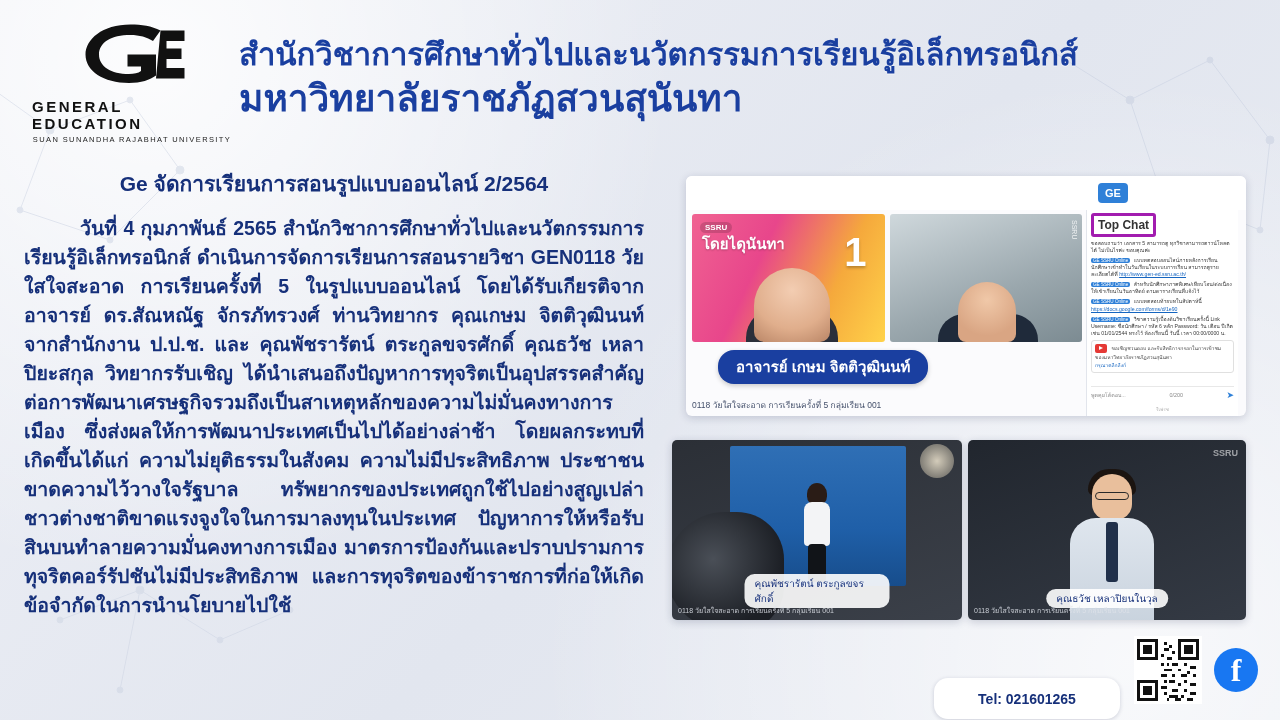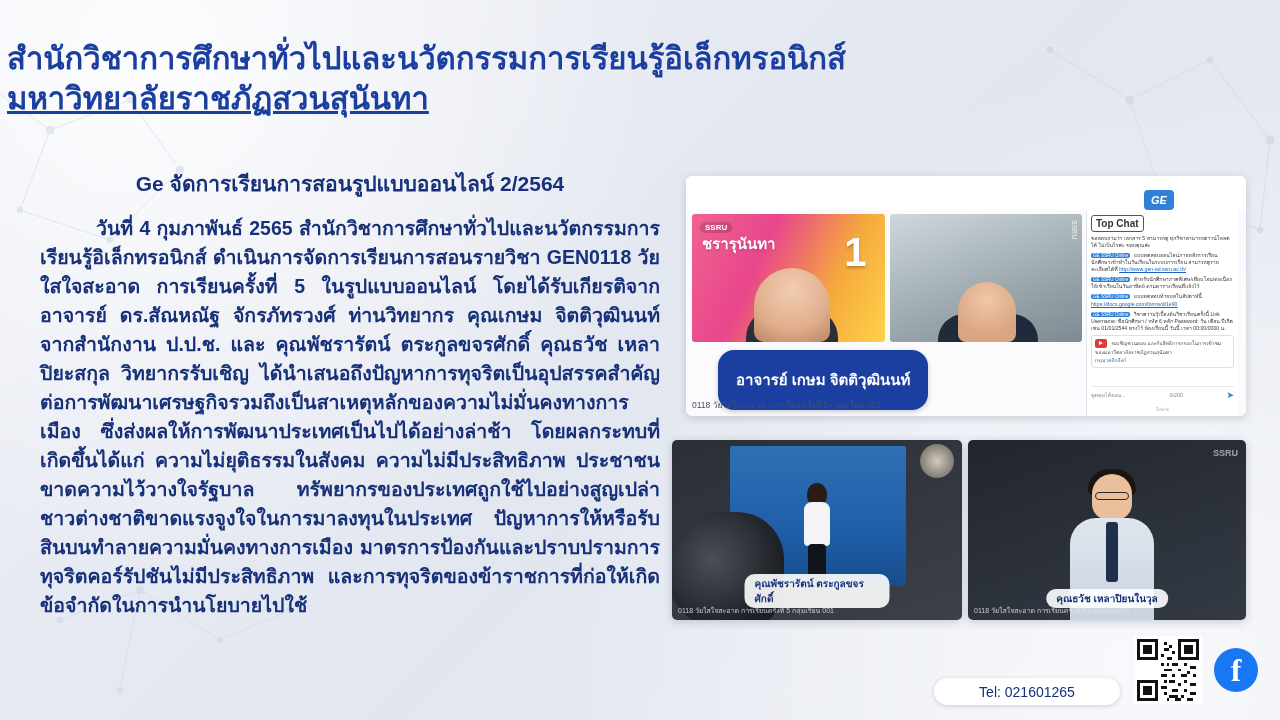--- a/index.html
+++ b/index.html
@@ -40,26 +40,26 @@
   }
   .logo-sub {
     font-size: 7.5px; letter-spacing: 1.4px; color: #222; margin-top: 3px;
   }
   .header-text { margin-left: 7px; }
   .header-text .line1 {
     font-size: 31px; font-weight: 700; color: #1a3fa0; line-height: 1.28;
     text-shadow: 0 1px 0 rgba(255,255,255,.6);
   }
   .header-text .line2 {
-    font-size: 31px; font-weight: 700; color: #1a3fa0; line-height: 1.28; text-decoration: underline;
+    font-size: 37px; font-weight: 700; color: #1a3fa0; line-height: 1.28;
   }
 
   
   .left-col {
-    position: absolute; left: 40px; top: 168px; width: 620px;
+    position: absolute; left: 24px; top: 168px; width: 620px;
   }
   .sub-title {
     text-align: center; font-size: 21px; font-weight: 700; color: #16307a;
     line-height: 1.5;
   }
   .sub-title2 {
     text-align: center; font-size: 20px; font-weight: 700; color: #16307a;
     margin-top: 2px;
   }
   .body-text {
@@ -70,22 +70,22 @@
   }
 
   
   .media-top {
     position: absolute; left: 686px; top: 176px; width: 560px; height: 240px;
     background: #fbfbfd; border-radius: 6px;
     box-shadow: 0 2px 9px rgba(20,30,70,.18);
     overflow: hidden;
   }
   .mt-bar {
-    height: 34px; display: flex; align-items: flex-end; justify-content: flex-end;
-    padding-right: 72px; background: #fff; font-style: italic;
+    height: 34px; display: flex; align-items: center; justify-content: flex-end;
+    padding-right: 118px; background: #fff;
   }
   .ge-chip {
     width: 30px; height: 20px; border-radius: 4px; background: #2f80d8;
     display: flex; align-items: center; justify-content: center;
     color: #fff; font-size: 11px; font-weight: 700;
   }
   .mt-body { display: flex; height: 206px; }
   .mt-videos { width: 400px; padding: 4px 4px 0 6px; }
   .vid-row { display: flex; gap: 5px; }
   .vid {
@@ -127,32 +127,32 @@
     position: absolute; left: 48px; bottom: 0; width: 100px; height: 28px;
     background: #1f2a3a; border-radius: 26px 26px 0 0;
   }
   .vid.right-v .ssru-side {
     position: absolute; right: 4px; top: 6px; color: #fff; font-size: 7px; opacity: .8;
     writing-mode: vertical-rl;
   }
   .name-banner {
     margin: 8px 0 0 26px;
     background: #1a3fa0; color: #fff; font-size: 15px; font-weight: 700;
-    border-radius: 16px; padding: 18px 18px; display: inline-block;
+    border-radius: 16px; padding: 5px 18px; display: inline-block;
     box-shadow: 0 2px 5px rgba(0,0,0,.2);
   }
   .mt-caption {
     position: absolute; left: 6px; bottom: 4px; font-size: 8.5px; color: #44506b;
   }
   .mt-chat {
     width: 152px; border-left: 1px solid #e2e5ec; background: #fff;
     padding: 3px 4px; position: relative;
   }
   .chat-head {
-    font-size: 10px; font-weight: 700; color: #333; border: 1px solid #a21caf;
+    font-size: 12px; font-weight: 700; color: #333; border: 3px solid #a21caf;
     border-radius: 3px; padding: 2px 4px; display: inline-block; margin-bottom: 3px;
   }
   .chat-msg { font-size: 5.2px; color: #3a3a3a; line-height: 1.35; margin-bottom: 3px; }
   .chat-msg .tag {
     background: #2f80d8; color: #fff; border-radius: 2px; padding: 0 2px;
     font-size: 4.6px; margin-right: 2px;
   }
   .chat-msg .lnk { color: #1565c0; text-decoration: underline; }
   .chat-card {
     border: 1px solid #e0e0e0; border-radius: 3px; padding: 3px; margin-bottom: 3px;
@@ -214,38 +214,38 @@
   .teacher .head { position: absolute; left: 28px; top: 0; width: 40px; height: 46px; border-radius: 20px 20px 16px 16px; background: #e9bf9c; }
   .teacher .hair { position: absolute; left: 24px; top: -5px; width: 48px; height: 26px; border-radius: 24px 24px 6px 6px; background: #1b1410; }
   .teacher .glasses { position: absolute; left: 31px; top: 18px; width: 34px; height: 8px; border: 1.5px solid #2a2a2a; border-radius: 4px; }
   .teacher .shirt { position: absolute; left: 6px; top: 44px; width: 84px; height: 104px; background: linear-gradient(180deg,#dfe6ee 0%, #c9d3de 100%); border-radius: 26px 26px 0 0; }
   .teacher .tie { position: absolute; left: 42px; top: 48px; width: 12px; height: 60px; background: #20304a; border-radius: 3px; }
   .media-cap {
     position: absolute; left: 6px; bottom: 4px; font-size: 7px; color: #dfe3ea; opacity: .85;
   }
   .name-pill {
     position: absolute; bottom: 12px; left: 50%; transform: translateX(-50%);
-    background: rgba(255,255,255,.9); color: #16307a; font-size: 10px; font-weight: 700;
+    background: rgba(255,255,255,.9); color: #16307a; font-size: 10px; font-weight: 400;
     border-radius: 10px; padding: 2px 10px;
   }
   .ssru-wm { position: absolute; right: 8px; top: 8px; font-size: 9px; color: rgba(255,255,255,.55); font-weight: 700; }
 
   
   .url-pill {
     position: absolute; left: 880px; top: 640px; width: 240px; height: 28px;
     background: #fff; border-radius: 14px;
     display: flex; align-items: center; justify-content: center;
     font-size: 15px; color: #16307a; font-weight: 600;
     box-shadow: 0 1px 4px rgba(20,30,70,.18);
   }
   .tel-pill {
-    position: absolute; left: 934px; top: 678px; width: 186px; height: 27px;
+    position: absolute; left: 934px; top: 678px; width: 186px; height: 41px;
     background: #fff; border-radius: 14px;
     display: flex; align-items: center; justify-content: center;
-    font-size: 14px; color: #16307a; font-weight: 400;
+    font-size: 14px; color: #16307a; font-weight: 700;
     box-shadow: 0 1px 4px rgba(20,30,70,.18);
   }
   .qr {
     position: absolute; left: 1134px; top: 636px; width: 68px; height: 68px; background: #fff; padding: 3px;
   }
   .qr-inner { width: 100%; height: 100%; }
   .fb {
     position: absolute; left: 1214px; top: 648px; width: 44px; height: 44px;
     border-radius: 50%; background: #1877f2; color: #fff;
     display: flex; align-items: center; justify-content: center;
@@ -297,41 +297,49 @@
         <line x1="180" y1="80" x2="250" y2="50"></line>
       <circle cx="20" cy="60" r="3"></circle>
         <circle cx="100" cy="30" r="4"></circle>
         <circle cx="180" cy="80" r="3"></circle>
       <circle cx="80" cy="130" r="3"></circle>
         <circle cx="250" cy="50" r="3"></circle>
     </g>
   </svg>
 
   <div class="header">
+    <div class="logo-box">
+      <svg class="logo-mark" viewBox="0 0 160 100">
+        <path d="M78 12 C40 12 18 32 18 52 C18 74 42 90 76 90 C92 90 104 86 112 80 L112 52 L74 52 L74 68 L92 68 L92 74 C88 77 83 78 76 78 C52 78 36 68 36 52 C36 36 52 26 78 26 C90 26 100 29 108 34 L118 20 C106 14 93 12 78 12 Z" fill="#111"></path>
+        <path d="M118 20 L150 20 L150 34 L126 34 L126 44 L146 44 L146 58 L126 58 L126 70 L150 70 L150 84 L112 84 Z" fill="#111"></path>
+      </svg>
+      <div class="logo-title">GENERAL EDUCATION</div>
+      <div class="logo-sub">SUAN SUNANDHA RAJABHAT UNIVERSITY</div>
+    </div>
     <div class="header-text">
       <div class="line1">สำนักวิชาการศึกษาทั่วไปและนวัตกรรมการเรียนรู้อิเล็กทรอนิกส์</div>
       <div class="line2">มหาวิทยาลัยราชภัฏสวนสุนันทา</div>
     </div>
   </div>
 
   <div class="left-col">
     <div class="sub-title">Ge จัดการเรียนการสอนรูปแบบออนไลน์ 2/2564</div>
     <div class="body-text">วันที่ 4 กุมภาพันธ์ 2565 สำนักวิชาการศึกษาทั่วไปและนวัตกรรมการเรียนรู้อิเล็กทรอนิกส์ ดำเนินการจัดการเรียนการสอนรายวิชา GEN0118 วัยใสใจสะอาด การเรียนครั้งที่ 5 ในรูปแบบออนไลน์ โดยได้รับเกียรติจาก อาจารย์ ดร.สัณหณัฐ จักรภัทรวงศ์ ท่านวิทยากร คุณเกษม จิตติวุฒินนท์ จากสำนักงาน ป.ป.ช. และ คุณพัชรารัตน์ ตระกูลขจรศักดิ์ คุณธวัช เหลาปิยะสกุล วิทยากรรับเชิญ ได้นำเสนอถึงปัญหาการทุจริตเป็นอุปสรรคสำคัญต่อการพัฒนาเศรษฐกิจรวมถึงเป็นสาเหตุหลักของความไม่มั่นคงทางการเมือง ซึ่งส่งผลให้การพัฒนาประเทศเป็นไปได้อย่างล่าช้า โดยผลกระทบที่เกิดขึ้นได้แก่ ความไม่ยุติธรรมในสังคม ความไม่มีประสิทธิภาพ ประชาชนขาดความไว้วางใจรัฐบาล ทรัพยากรของประเทศถูกใช้ไปอย่างสูญเปล่า ชาวต่างชาติขาดแรงจูงใจในการมาลงทุนในประเทศ ปัญหาการให้หรือรับสินบนทำลายความมั่นคงทางการเมือง มาตรการป้องกันและปราบปรามการทุจริตคอร์รัปชันไม่มีประสิทธิภาพ และการทุจริตของข้าราชการที่ก่อให้เกิดข้อจำกัดในการนำนโยบายไปใช้</div>
   </div>
 
   <div class="media-top">
     <div class="mt-bar">
       <div class="ge-chip">GE</div>
     </div>
     <div class="mt-body">
       <div class="mt-videos">
         <div class="vid-row">
           <div class="vid left-v">
             <div class="ssru-badge">SSRU</div>
-            <div class="thai-big">ชรารุนันทา</div>
+            <div class="thai-big">โดยไดุนันทา</div>
             <div class="num1">1</div>
             <div class="shirt"></div>
             <div class="person"></div>
           </div>
           <div class="vid right-v">
             <div class="ssru-side">SSRU</div>
             <div class="shirt"></div>
             <div class="person"></div>
           </div>
         </div>

